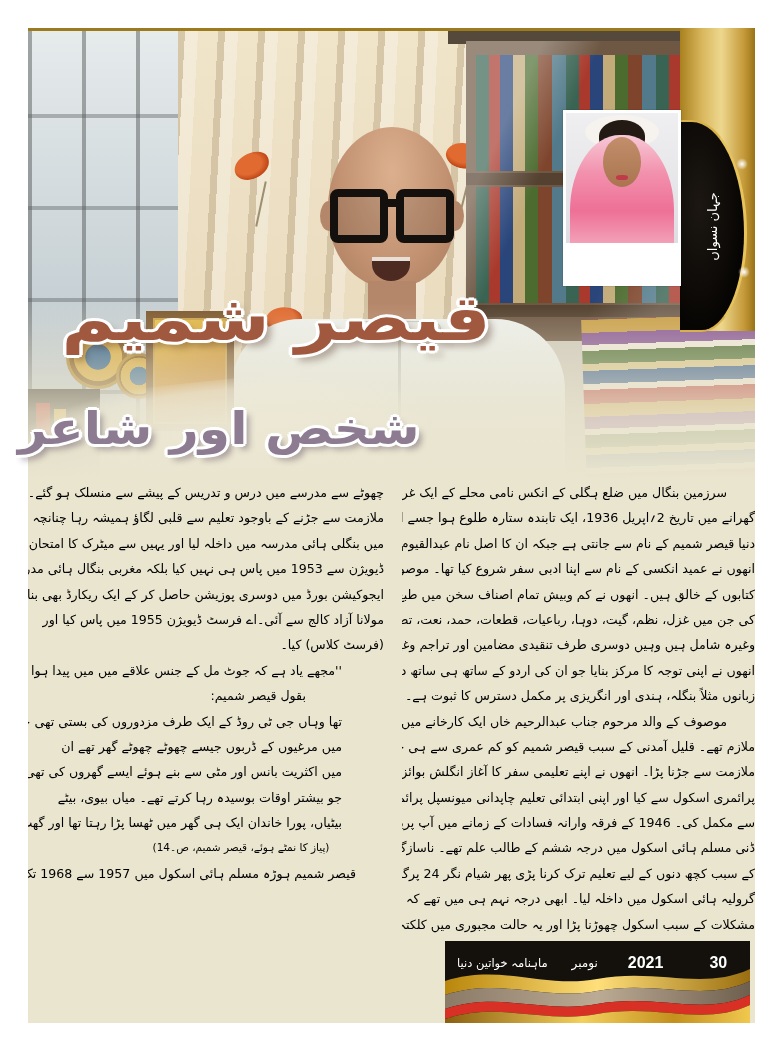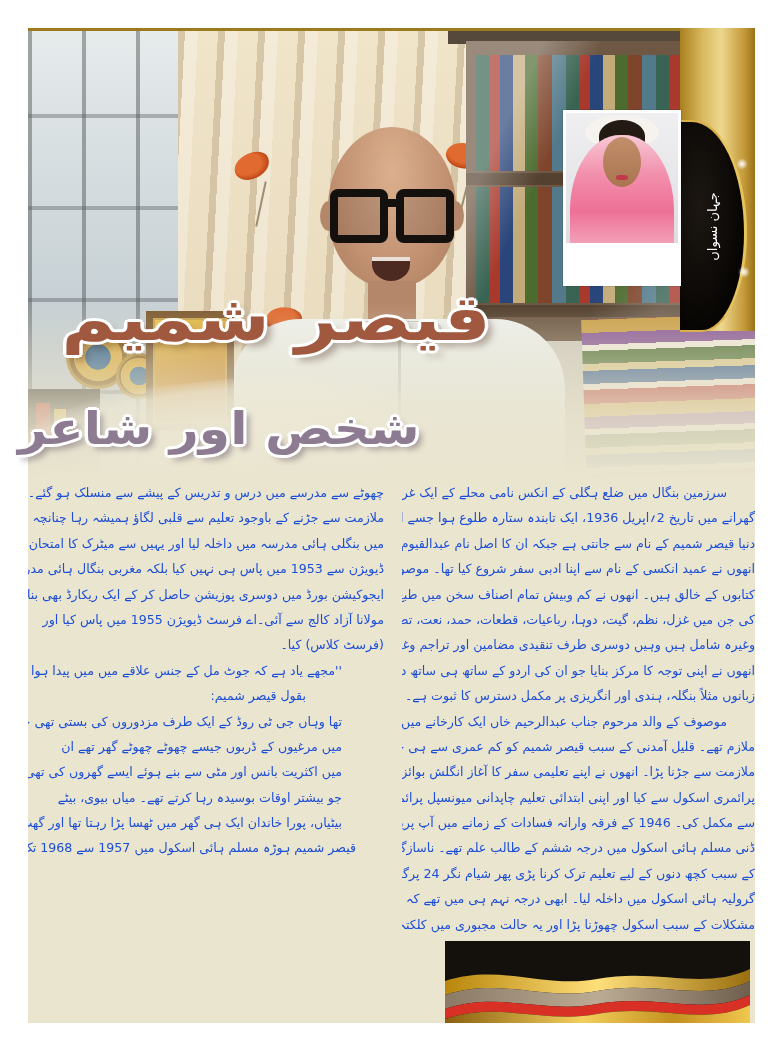--- a/index.html
+++ b/index.html
@@ -95,21 +95,21 @@
                     2px 2px 0 #fff,-2px 2px 0 #fff,2px -2px 0 #fff,6px 6px 7px rgba(70,35,20,.35)}
   .subtitle{position:absolute;right:335px;top:374px;margin:0;font-size:45px;font-weight:bold;color:#8d7b91;
         direction:rtl;white-space:nowrap;transform:scaleX(1.12);transform-origin:100% 50%;z-index:5;
         text-shadow:-3px 0 0 #fff,3px 0 0 #fff,0 -3px 0 #fff,0 3px 0 #fff,-2px -2px 0 #fff,
                     2px 2px 0 #fff,-2px 2px 0 #fff,2px -2px 0 #fff,5px 5px 6px rgba(60,40,70,.4)}
 
   
   .col{position:absolute;top:452px;height:462px;overflow:hidden;z-index:4}
   .left-col{left:0;width:356px}
   .right-col{left:374px;width:353px}
-  .t-line{height:25.4px;line-height:25.4px;font-size:12.6px;color:#1d4ed8;direction:rtl;
+  .t-line{height:25.4px;line-height:25.4px;font-size:12.6px;color:#000000;direction:rtl;
         text-align:right;white-space:nowrap;overflow:hidden}
   .t-line.ind{padding-right:28px}
   .t-line.ind2{padding-right:78px}
   .t-line.q{padding-right:42px;padding-left:40px}
   .t-line.cite{font-size:10.5px;text-align:center;padding-left:70px;padding-right:0}
 
   
   .footer{position:absolute;left:417px;top:913px;width:305px;height:82px;background:#14110d;overflow:hidden}
   .frow{position:absolute;left:0;right:0;top:0;height:32px;display:flex;align-items:center;
         padding:6px 10px 0 12px;color:#ffffff;z-index:2}
@@ -215,24 +215,31 @@
       <div class="t-line">ایجوکیشن بورڈ میں دوسری پوزیشن حاصل کر کے ایک ریکارڈ بھی بنالیا۔ پھر</div>
       <div class="t-line">مولانا آزاد کالج سے آئی۔اے فرسٹ ڈیویژن 1955 میں پاس کیا اور</div>
       <div class="t-line">(فرسٹ کلاس) کیا۔</div>
       <div class="t-line q">''مجھے یاد ہے کہ جوٹ مل کے جنس علاقے میں میں پیدا ہوا</div>
       <div class="t-line ind2">بقول قیصر شمیم:</div>
       <div class="t-line q">تھا وہاں جی ٹی روڈ کے ایک طرف مزدوروں کی بستی تھی جس</div>
       <div class="t-line q">میں مرغیوں کے ڈربوں جیسے چھوٹے چھوٹے گھر تھے ان</div>
       <div class="t-line q">میں اکثریت بانس اور مٹی سے بنے ہوئے ایسے گھروں کی تھی</div>
       <div class="t-line q">جو بیشتر اوقات بوسیدہ رہا کرتے تھے۔ میاں بیوی، بیٹے</div>
       <div class="t-line q">بیٹیاں، پورا خاندان ایک ہی گھر میں ٹھسا پڑا رہتا تھا اور گھٹ</div>
+      <div class="t-line cite">(پیاز کا نمٹے ہوئے، قیصر شمیم، ص۔14)</div>
       <div class="t-line ind">قیصر شمیم ہوڑہ مسلم ہائی اسکول میں 1957 سے 1968 تک</div>
     </div>
 
   <div class="footer">
+    <div class="frow">
+      <span class="fmag">ماہنامہ خواتین دنیا</span>
+      <span class="fmonth">نومبر</span>
+      <span class="fyear">2021</span>
+      <span class="fnum">30</span>
+    </div>
     <svg class="fsvg" viewBox="0 0 305 82" preserveAspectRatio="none">
       <defs>
         <linearGradient id="gTan" x1="0" y1="0" x2="1" y2="0">
           <stop offset="0" stop-color="#8a7a66"></stop>
             <stop offset=".5" stop-color="#bcab94"></stop>
             <stop offset="1" stop-color="#6e5f4e"></stop>
         </linearGradient>
         <linearGradient id="gGold" x1="0" y1="0" x2="1" y2="0">
           <stop offset="0" stop-color="#8a5f10"></stop>
             <stop offset=".45" stop-color="#f3cf5c"></stop>

